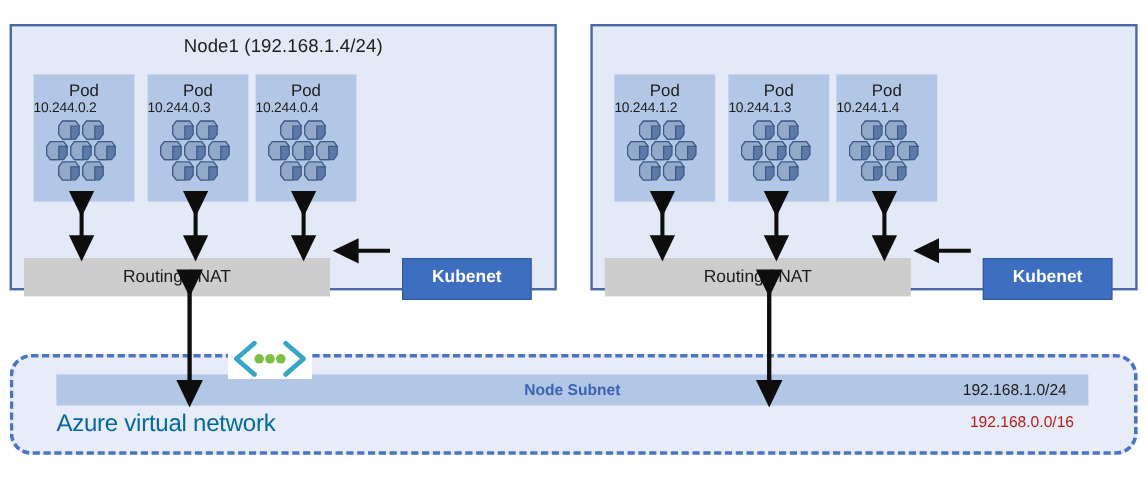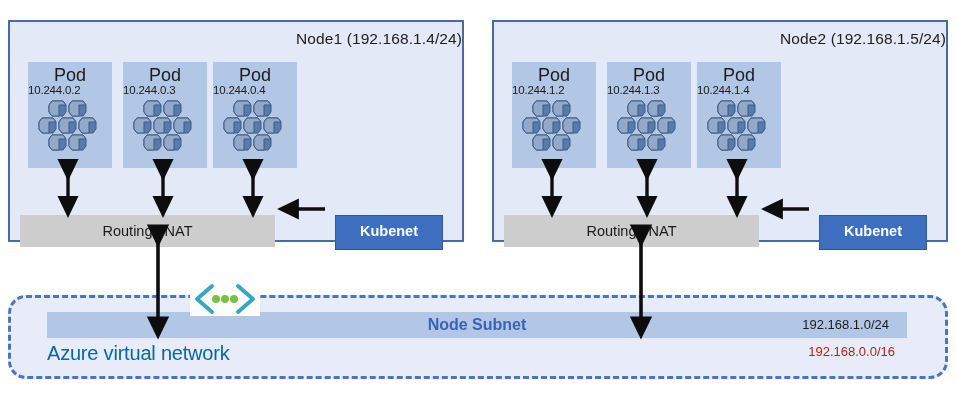--- a/index.html
+++ b/index.html
@@ -31,21 +31,21 @@
     box-sizing: border-box;
   }
   #node1-box { left: 8px; }
   #node2-box { left: 492px; }
 
   .node-title {
     position: absolute;
     top: 8px;
     left: 0;
     width: 100%;
-    text-align: right;
+    text-align: center;
     font-size: 15.5px;
     color: #202020;
     letter-spacing: 0.1px;
     white-space: nowrap;
   }
 
   
   .pod-card {
     position: absolute;
     top: 40px;
@@ -53,21 +53,21 @@
     height: 106px;
     background: #b2c7e5;
     box-sizing: border-box;
   }
   .pod-title {
     position: absolute;
     top: 5px;
     left: 0;
     width: 100%;
     text-align: center;
-    font-size: 18px;
+    font-size: 14px;
     color: #1b1b1b;
     line-height: 16px;
   }
   .pod-ip {
     position: absolute;
     top: 22px;
     left: 0;
     width: 100%;
     text-align: left;
     font-size: 11.5px;
@@ -152,21 +152,21 @@
     width: 860px;
     height: 26px;
     background: #b2c7e5;
   }
   #subnet-label {
     position: absolute;
     left: 0; top: 0;
     width: 100%; height: 26px;
     line-height: 26px;
     text-align: center;
-    font-size: 16px;
+    font-size: 13px;
     font-weight: bold;
     color: #3a63b5;
   }
   #subnet-cidr {
     position: absolute;
     right: 18px;
     top: 0;
     height: 26px;
     line-height: 26px;
     font-size: 13px;
@@ -323,21 +323,20 @@
     <div class="routing-bar" style="left:10px;">
       <div class="routing-label">Routing / NAT</div>
     </div>
 
     <div class="kubenet-box" style="left:325px;">
       <div class="kubenet-label">Kubenet</div>
     </div>
   </div>
 
   <div id="node2-box" class="node-box">
-    <div class="node-title">Node2 (192.168.1.5/24)</div>
 
     <div class="pod-card" style="left:18px;">
       <div class="pod-title">Pod</div>
       <div class="pod-ip">10.244.1.2</div>
       <div class="pod-glyph">
         <svg width="64" height="52" viewBox="0 0 64 52">
           <g fill="#5b7aa8" stroke="#3d5a85" stroke-width="1">
             <g transform="translate(11,1)">
                 <path d="M3 0 L14 0 L17 4 L17 11 L14 15 L3 15 L0 11 L0 4 Z"></path>
                 <path d="M3 0 L14 0 L17 4 L10 4 L10 15 L3 15 L0 11 L0 4 Z" fill="#92a9c9"></path>

